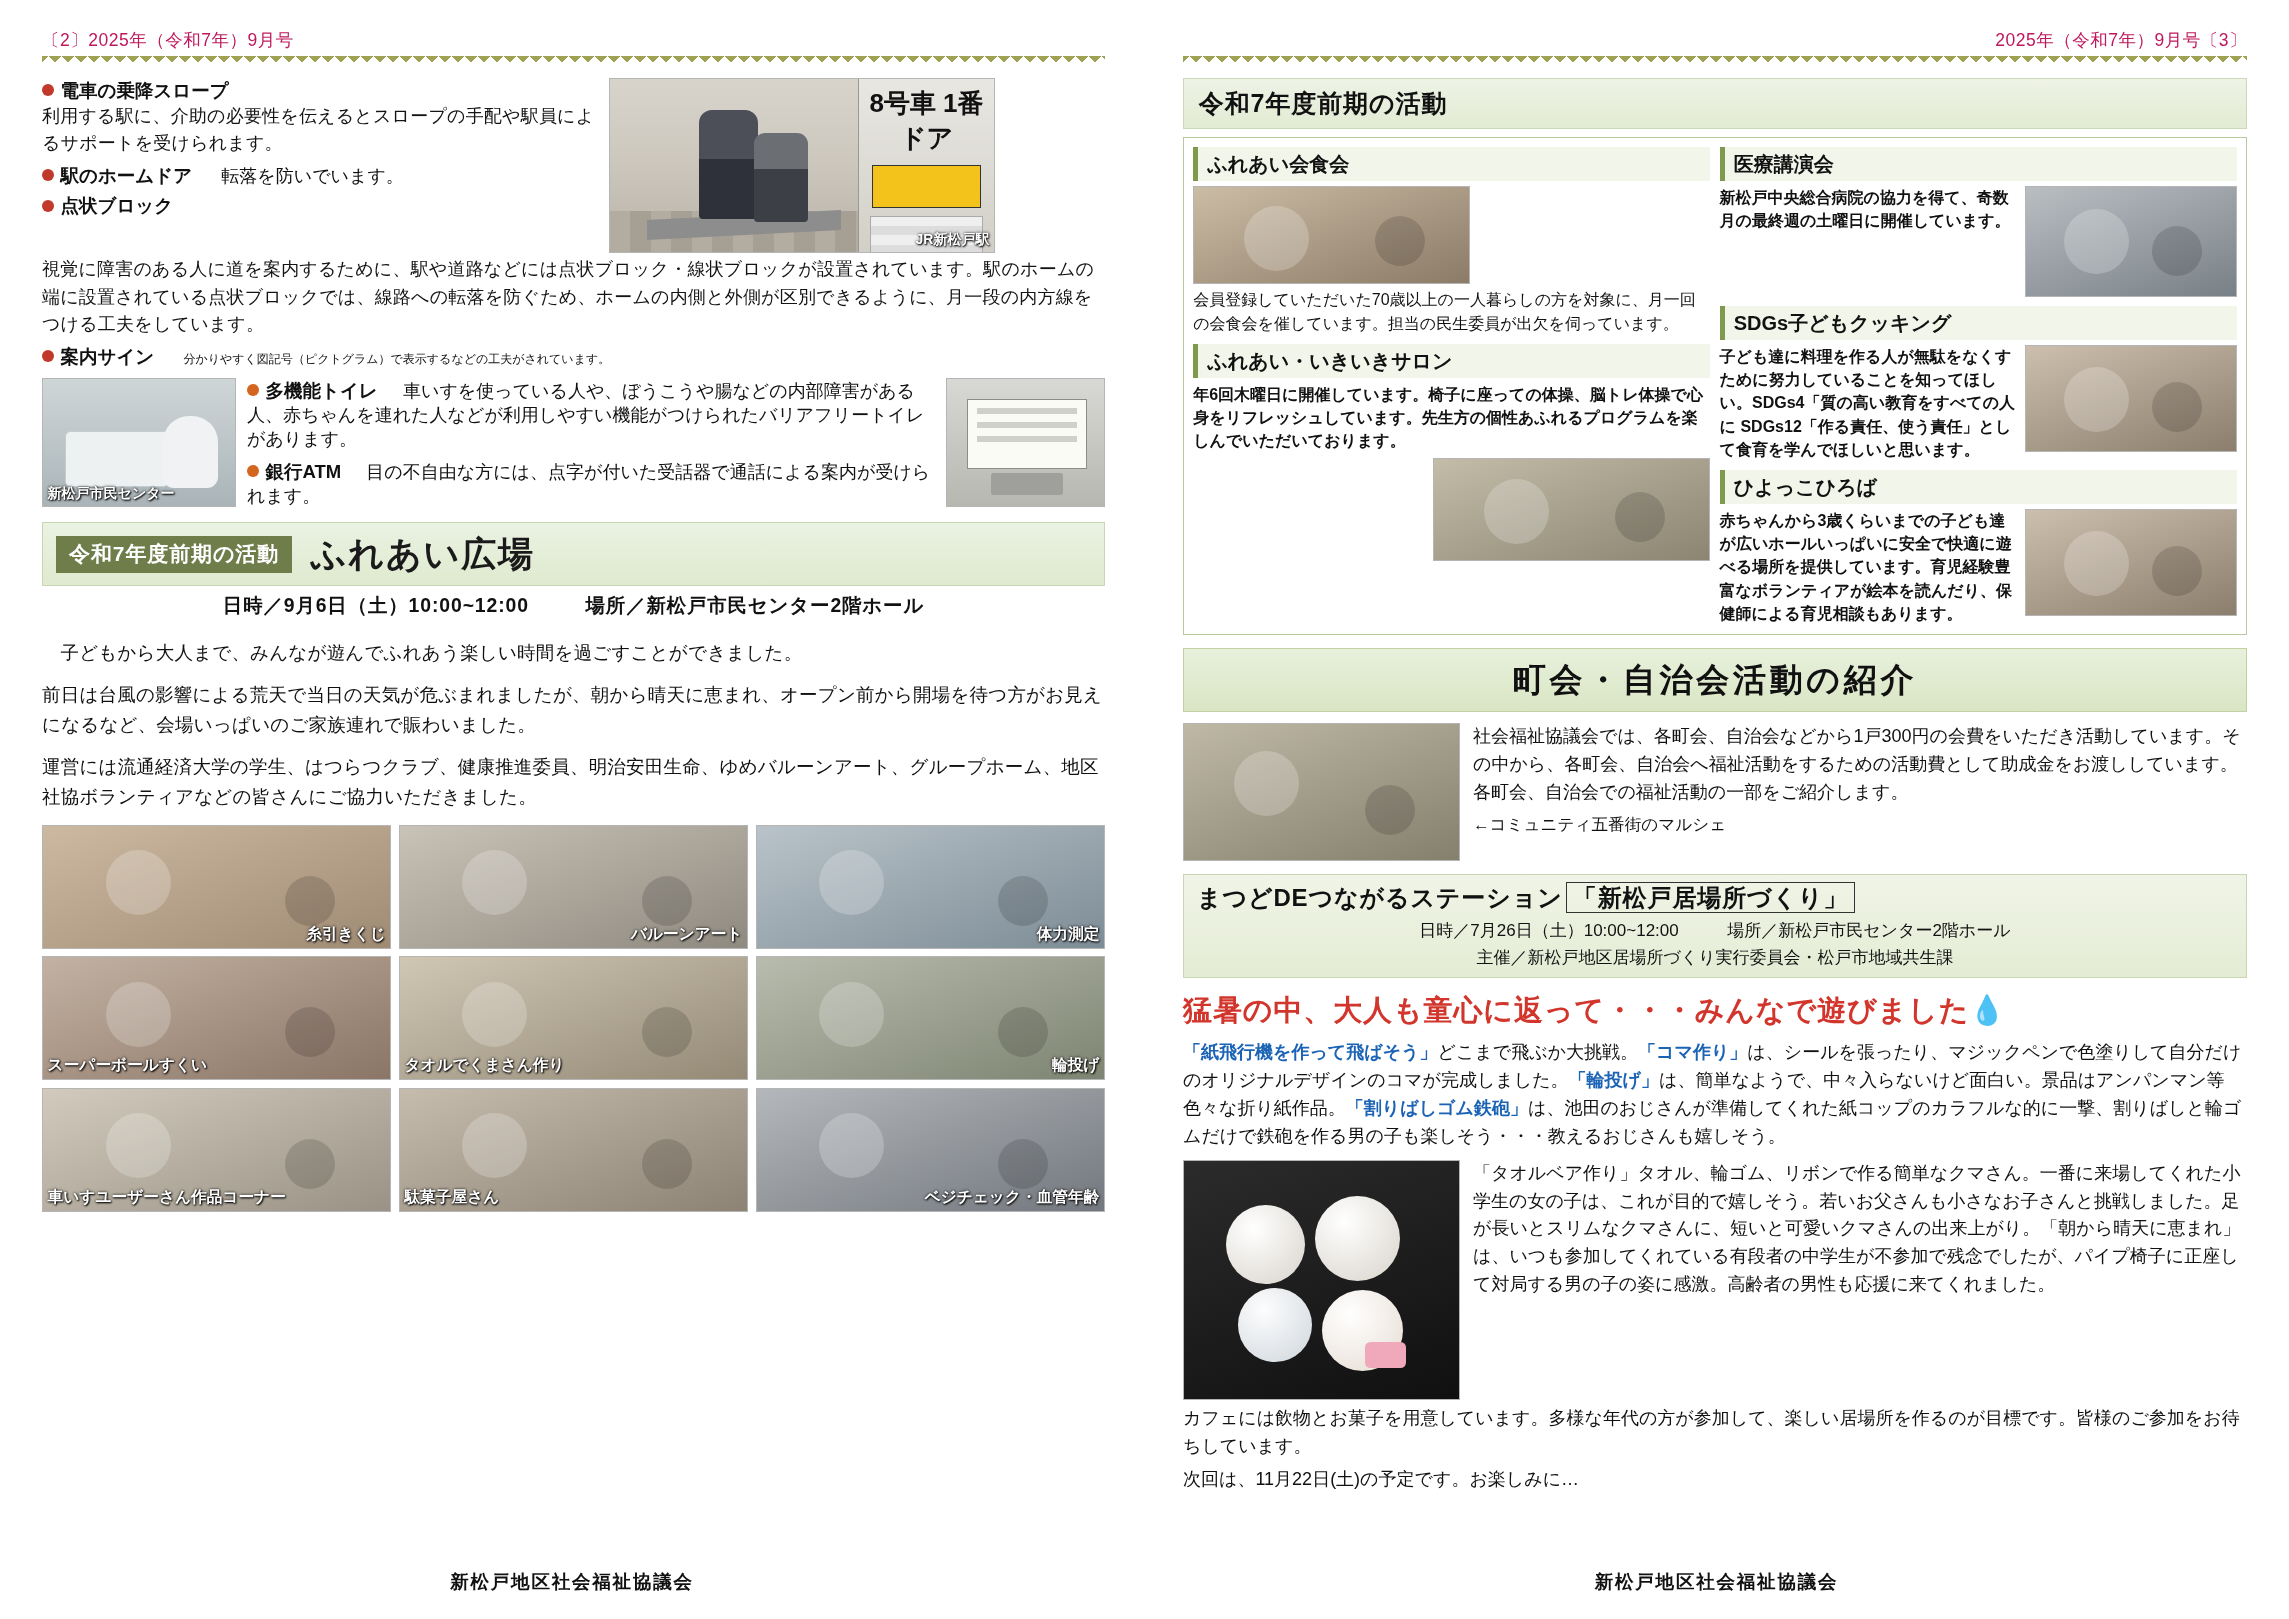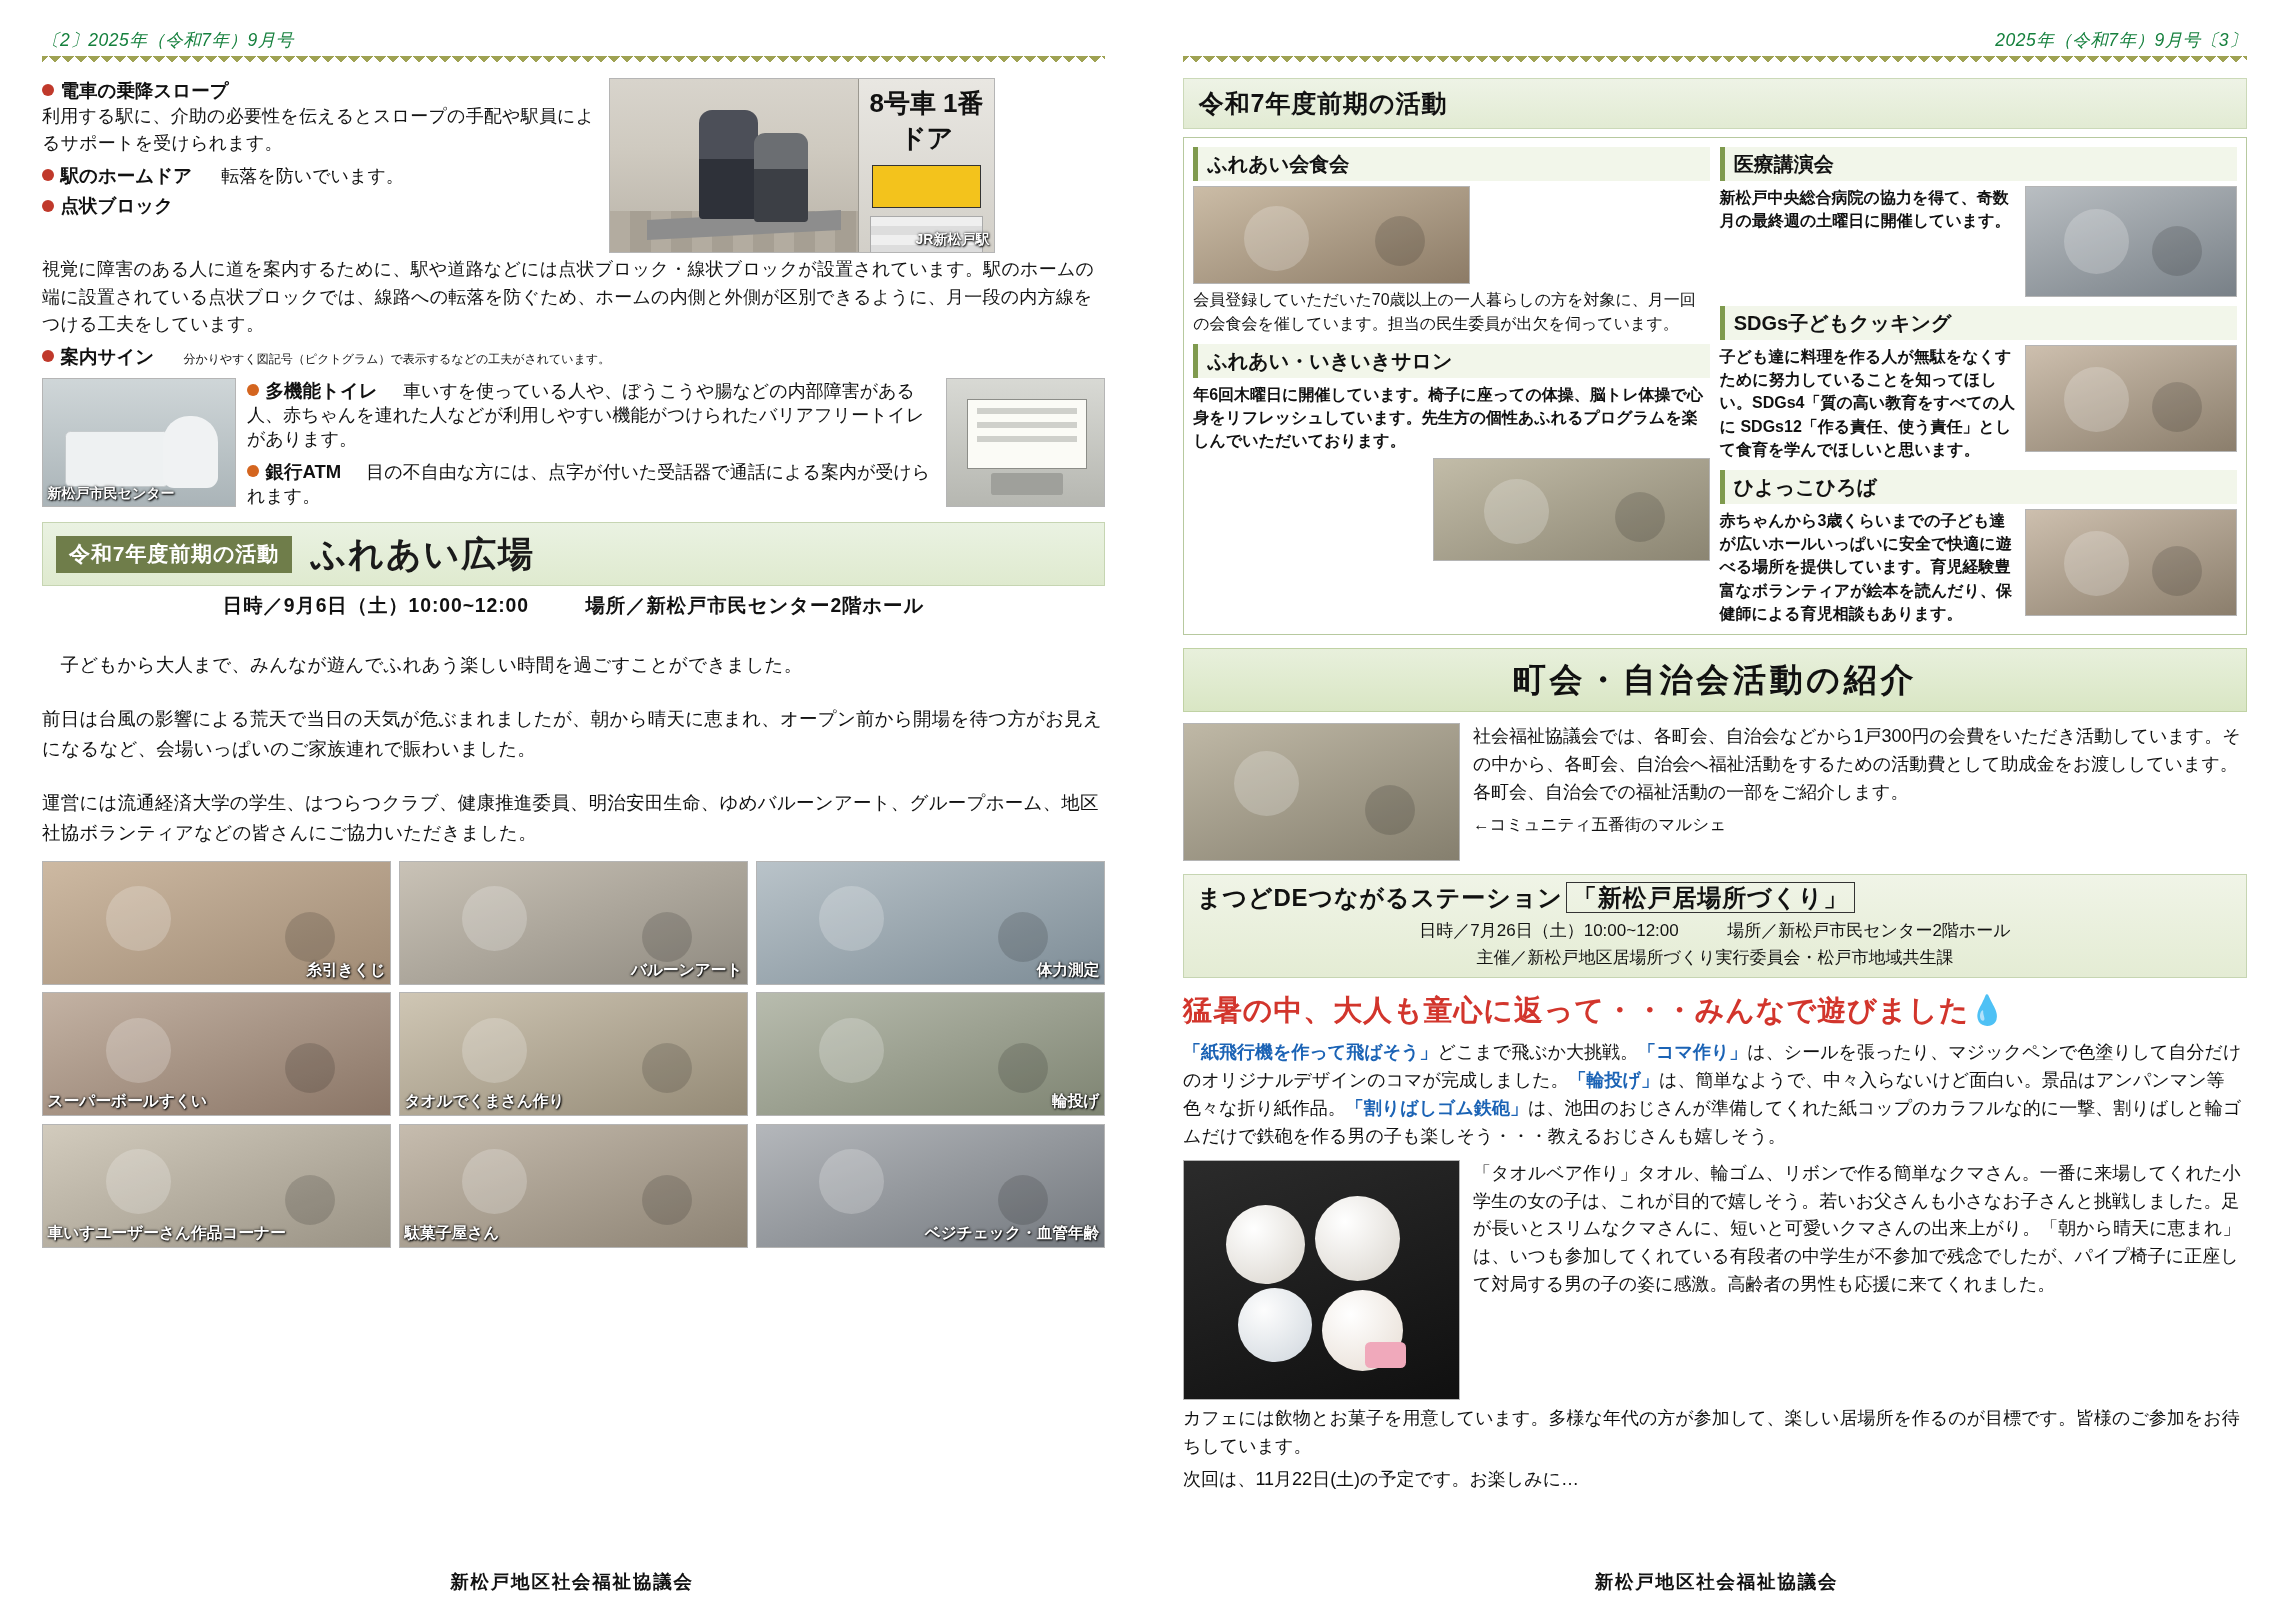--- a/index.html
+++ b/index.html
@@ -34,23 +34,22 @@
     width: 1145px;
     padding: 24px 42px 0 39px;
   }
 
   
   .pghead {
     display: flex;
     align-items: flex-end;
     font-size: 17.5px;
     letter-spacing: 0.5px;
-    color: #15803d;
+    color: #be185d;
     height: 28px;
-    font-style: italic;
   }
   .pghead.right { justify-content: flex-end; }
 
   .zigzag {
     height: 11px;
     margin: 3.7px 0 11px 0;
     background-image:
       linear-gradient(135deg, #9a9e4a 25%, transparent 25%),
       linear-gradient(225deg, #9a9e4a 25%, transparent 25%);
     background-size: 13px 13px;
@@ -206,21 +205,21 @@
     font-size: 19.4px;
     font-weight: bold;
     padding: 5.5px 0 7.4px 0;
     letter-spacing: 0.9px;
   }
   .banner-sub .sp { display:inline-block; width: 44px; }
 
   .para {
     font-size: 18.5px;
     line-height: 1.62;
-    margin-top: 24px;
+    margin-top: 12px;
     letter-spacing: 0.2px;
   }
   .para .indent { display:inline-block; width: 18.5px; }
 
   
   .grid {
     margin-top: 13px;
     display: grid;
     grid-template-columns: repeat(3, 1fr);
     gap: 7.4px;

